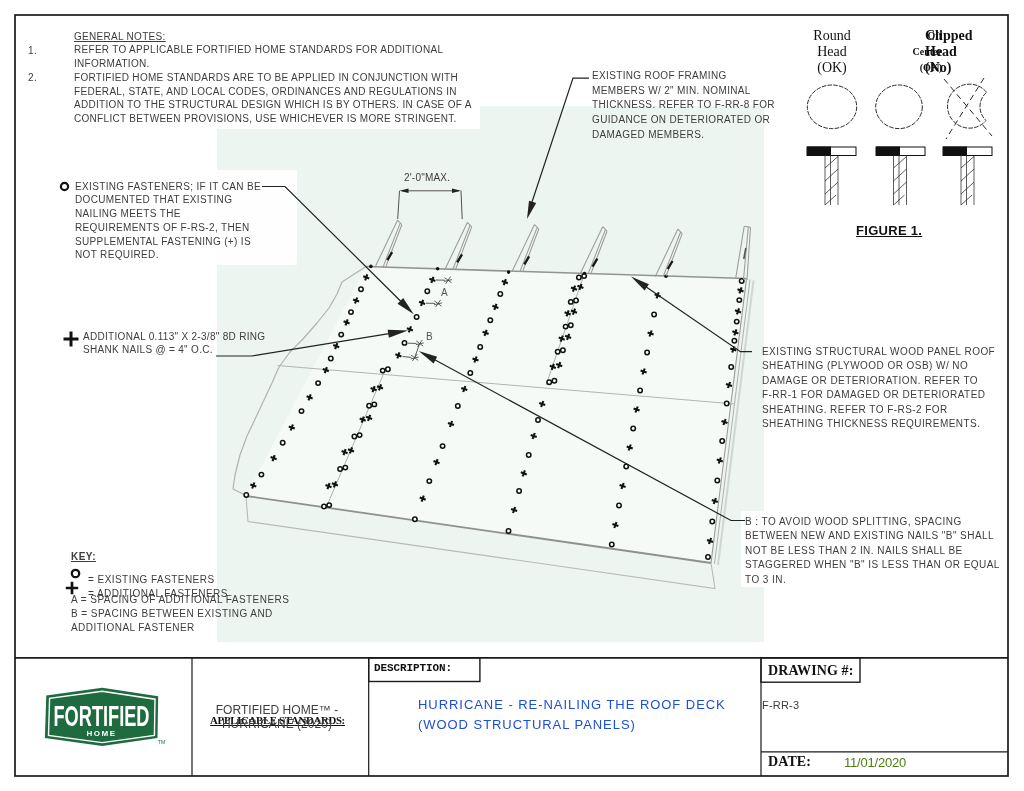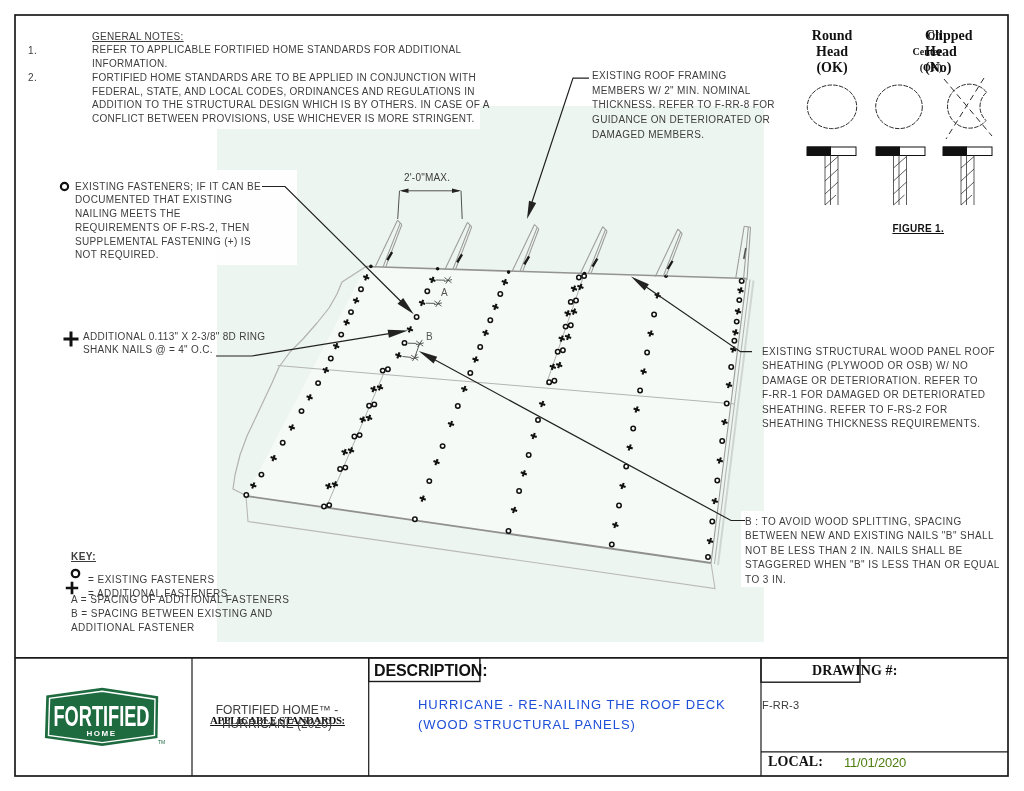--- a/index.html
+++ b/index.html
@@ -433,21 +433,21 @@
 
   <g>
     <polygon points="102.2,687.8 158.2,696.3 157.5,738.1 102.2,745.9 44.9,738.1 46.3,695.6" fill="#1e6b40"></polygon>
     <polygon points="102.2,691.2 155,699.2 154.4,735.5 102.2,742.6 48.5,735.5 49.6,698.3" fill="none" stroke="#fff" stroke-width="1.4"></polygon>
     <text x="101.5" y="726" text-anchor="middle" font-family="Liberation Sans" font-weight="bold" font-size="30" fill="#fff" textLength="96" lengthAdjust="spacingAndGlyphs">FORTIFIED</text>
     <text x="101.5" y="735.5" text-anchor="middle" font-family="Liberation Sans" font-weight="bold" font-size="8" letter-spacing="1.5" fill="#fff">HOME</text>
     <text x="158" y="744" font-family="Liberation Sans" font-size="5" fill="#1e6b40">TM</text>
   </g>
 </svg>
 
-<div class="note" style="left:74px;top:29.5px;letter-spacing:0.3px;margin-left:18px;"><u>GENERAL NOTES:</u>
+<div class="note" style="left:74px;top:29.5px;letter-spacing:0.3px;"><u>GENERAL NOTES:</u>
 REFER TO APPLICABLE FORTIFIED HOME STANDARDS FOR ADDITIONAL
 INFORMATION.
 FORTIFIED HOME STANDARDS ARE TO BE APPLIED IN CONJUNCTION WITH
 FEDERAL, STATE, AND LOCAL CODES, ORDINANCES AND REGULATIONS IN
 ADDITION TO THE STRUCTURAL DESIGN WHICH IS BY OTHERS. IN CASE OF A
 CONFLICT BETWEEN PROVISIONS, USE WHICHEVER IS MORE STRINGENT.</div>
 
 <div class="note" style="left:28px;top:43.8px;">1.</div>
 <div class="note" style="left:28px;top:70.8px;">2.</div>
 
@@ -487,46 +487,46 @@
 F-RR-1 FOR DAMAGED OR DETERIORATED
 SHEATHING. REFER TO F-RS-2 FOR
 SHEATHING THICKNESS REQUIREMENTS.</div>
 
 <div class="note" style="left:745px;top:514.5px;line-height:14.5px;">B : TO AVOID WOOD SPLITTING, SPACING
 BETWEEN NEW AND EXISTING NAILS "B" SHALL
 NOT BE LESS THAN 2 IN. NAILS SHALL BE
 STAGGERED WHEN "B" IS LESS THAN OR EQUAL
 TO 3 IN.</div>
 
-<div class="abs" style="left:789px;top:28.4px;width:86px;text-align:center;font-family:'Liberation Serif',serif;font-weight:bold;font-size:14px;line-height:16px;color:#111;">Round<br>Head<br>(OK)</div>
+<div class="abs" style="left:789px;top:28.4px;width:86px;text-align:center;font-family:'Liberation Serif',serif;font-weight:normal;font-size:14px;line-height:16px;color:#111;">Round<br>Head<br>(OK)</div>
 <div class="abs" style="left:856px;top:28.4px;width:86px;text-align:right;font-family:'Liberation Serif',serif;font-weight:bold;font-size:10px;line-height:16px;color:#111;">Off<br>Center<br>(OK)</div>
 <div class="abs" style="left:925px;top:28.4px;width:86px;font-family:'Liberation Serif',serif;font-weight:bold;font-size:14px;line-height:16px;color:#111;">Clipped<br>Head<br>(No)</div>
 
-<div class="abs" style="left:856px;top:223px;width:88px;text-align:right;font-weight:bold;font-size:10px;letter-spacing:0.3px;color:#111;"><u>FIGURE 1.</u></div>
+<div class="abs" style="left:856px;top:223px;width:88px;text-align:left;font-weight:bold;font-size:13px;letter-spacing:0.3px;color:#111;"><u>FIGURE 1.</u></div>
 
 <div class="note" style="left:71px;top:549.9px;font-weight:bold;"><u>KEY:</u></div>
 <svg width="20" height="20" style="left:66px;top:563.5px;">
     <circle cx="9.5" cy="9.5" r="3.7" fill="none" stroke="#111" stroke-width="2.3"></circle>
   </svg>
 <svg width="20" height="20" style="left:61.5px;top:577.5px;">
     <path d="M10,3.8 V16.2 M3.8,10 H16.2" stroke="#111" stroke-width="2.7" fill="none"></path>
   </svg>
 <div class="note" style="left:88px;top:565.1px;margin-top:8px;">= EXISTING FASTENERS
 = ADDITIONAL FASTENERS</div>
 <div class="note" style="left:71px;top:593.1px;">A = SPACING OF ADDITIONAL FASTENERS
 B = SPACING BETWEEN EXISTING AND
 ADDITIONAL FASTENER</div>
 
 <div class="abs" style="left:192px;top:671.6px;width:171px;text-align:center;font-family:'Liberation Serif',serif;font-weight:bold;font-size:10.8px;letter-spacing:-0.3px;color:#111;margin-top:42px;"><u>APPLICABLE STANDARDS:</u></div>
 
 <div class="abs" style="left:192px;top:703.4px;width:170px;text-align:center;font-size:12px;letter-spacing:0.05px;color:#3d3d3d;">FORTIFIED HOME™ - HURRICANE (2020)</div>
 
-<div class="abs" style="left:374px;top:662px;font-family:Liberation Sans, sans-serif;font-weight:bold;font-size:16px;letter-spacing:-0.1px;color:#111;">DESCRIPTION:</div>
+<div class="abs" style="left:374px;top:662px;font-family:Liberation Mono, monospace;font-weight:bold;font-size:11px;letter-spacing:-0.1px;color:#111;">DESCRIPTION:</div>
 
 <div class="abs" style="left:418px;top:695.3px;font-size:13px;line-height:19.3px;letter-spacing:0.95px;color:#1d4ed8;">HURRICANE - RE-NAILING THE ROOF DECK<br>(WOOD STRUCTURAL PANELS)</div>
 
-<div class="abs" style="left:812px;top:663.4px;font-family:'Liberation Serif',serif;font-weight:bold;font-size:14px;letter-spacing:0.1px;color:#111;">DRAWING #:</div>
+<div class="abs" style="left:768px;top:663.4px;font-family:'Liberation Serif',serif;font-weight:bold;font-size:14px;letter-spacing:0.1px;color:#111;">DRAWING #:</div>
 
 <div class="abs" style="left:762px;top:699.2px;width:229px;text-align:left;font-size:11px;letter-spacing:0.2px;color:#3d3d3d;">F-RR-3</div>
 
-<div class="abs" style="left:768px;top:754.2px;font-family:'Liberation Serif',serif;font-weight:bold;font-size:14px;letter-spacing:0.1px;color:#111;">LOCAL:</div>
+<div class="abs" style="left:768px;top:754.2px;font-family:'Liberation Serif',serif;font-weight:bold;font-size:14px;letter-spacing:0.1px;color:#111;">DATE:</div>
 
 <div class="abs" style="left:844px;top:755.2px;font-size:13px;letter-spacing:-0.2px;color:#4d7c0f;">11/01/2020</div>
 
 </body></html>

